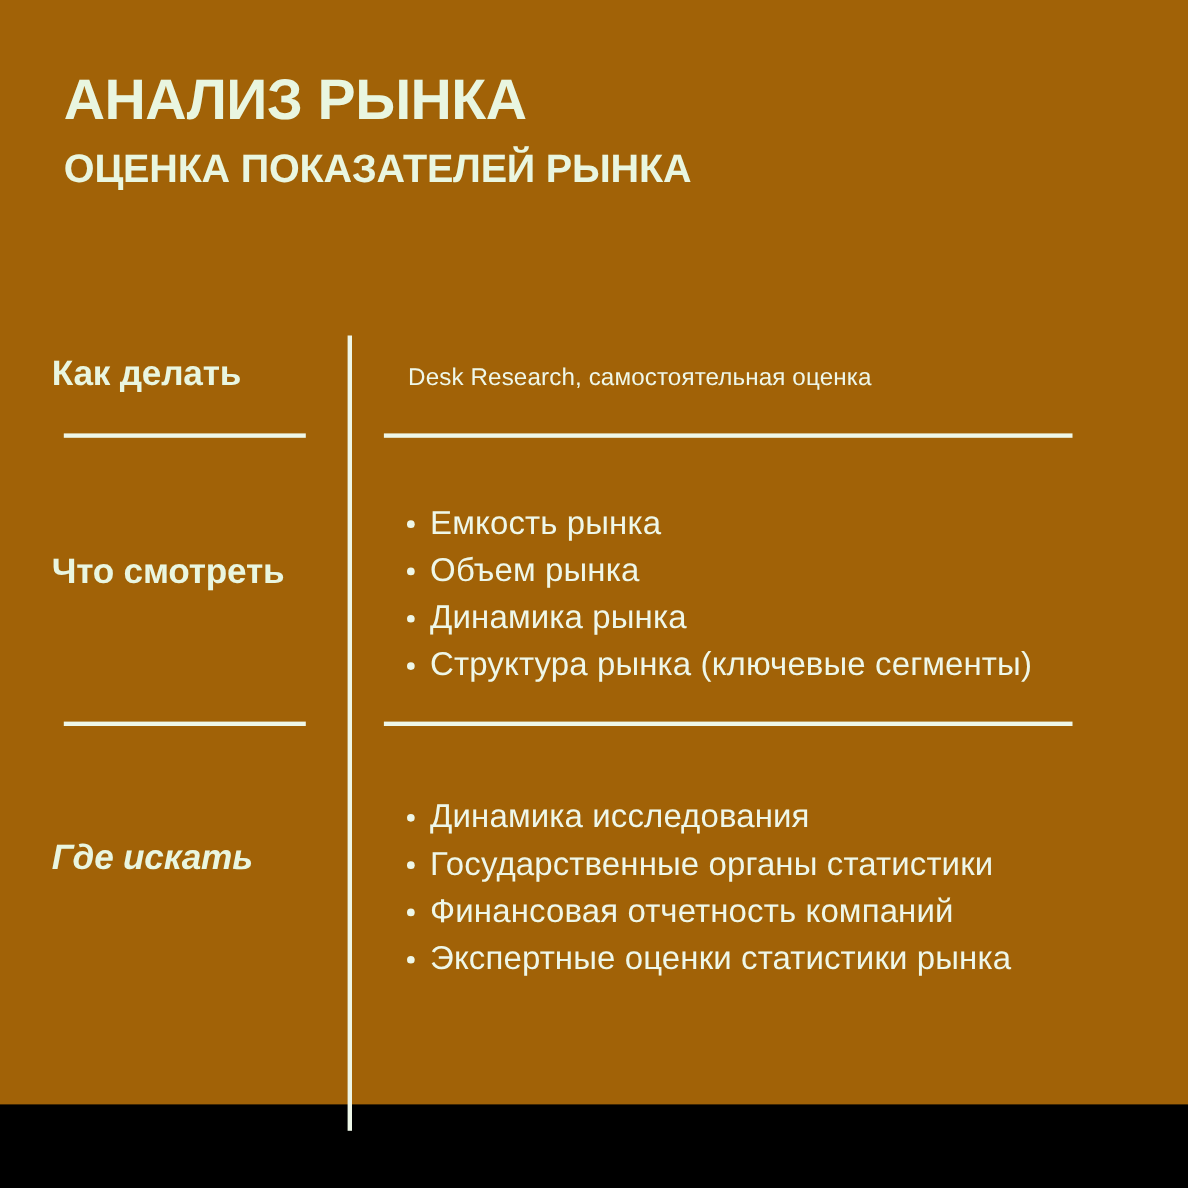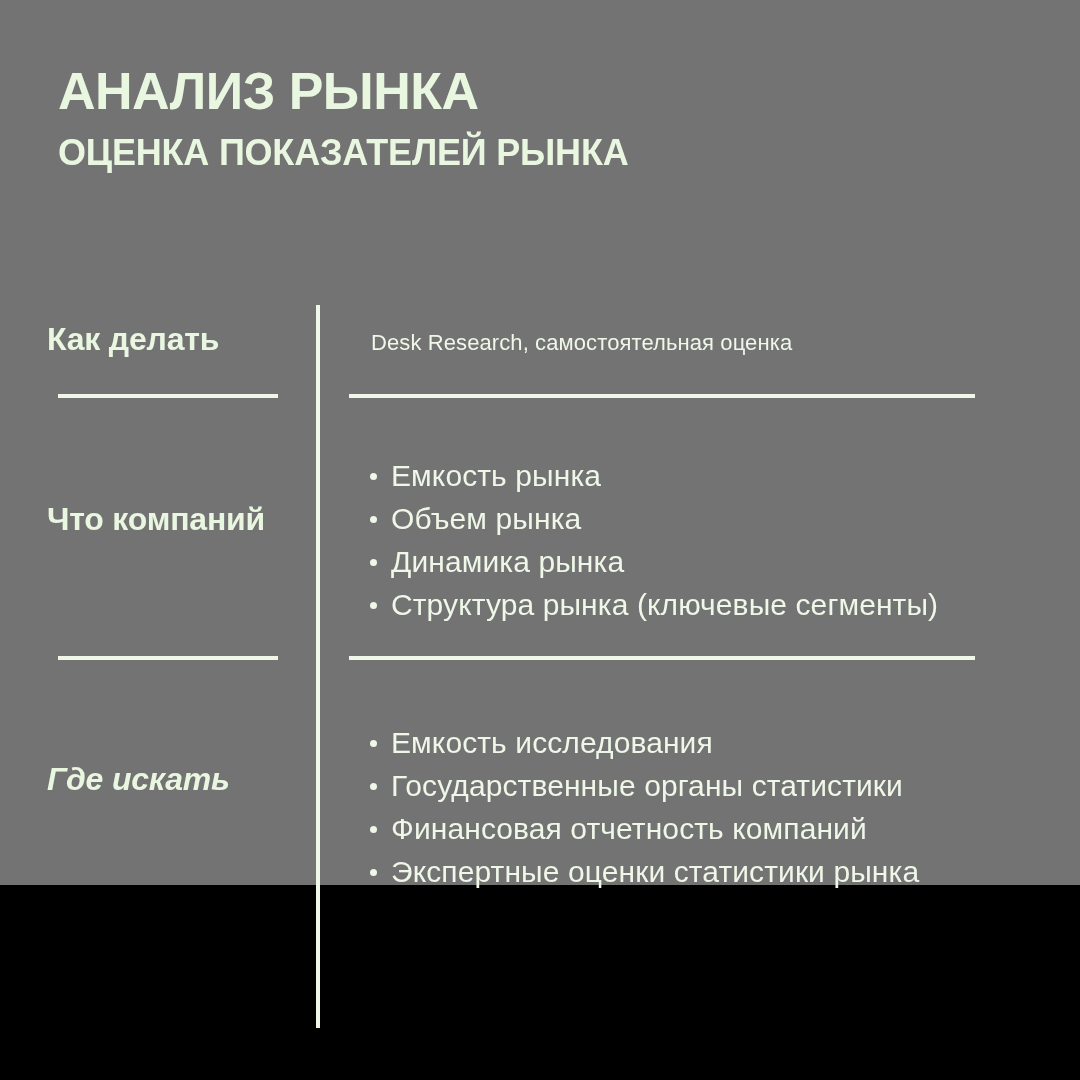--- a/index.html
+++ b/index.html
@@ -12,22 +12,22 @@
     width: 1080px;
     height: 1080px;
     overflow: hidden;
     font-family: "Liberation Sans", "DejaVu Sans", sans-serif;
     -webkit-font-smoothing: antialiased;
   }
 
   .slide {
     position: relative;
     width: 1080px;
-    height: 885px;
-    background: #737373;
+    height: 1004px;
+    background: #a16207;
     box-sizing: border-box;
   }
 
   
   .title-block {
     position: absolute;
     left: 58px;
     top: 62px;
     width: 980px;
   }
@@ -152,21 +152,21 @@
 
   <div class="vertical-rule"></div>
 
   <div class="table">
 
     <div class="row-label r1">Как делать</div>
     <div class="value-text">Desk Research, самостоятельная оценка</div>
     <div class="rule left-1"></div>
     <div class="rule right-1"></div>
 
-    <div class="row-label r2">Что компаний</div>
+    <div class="row-label r2">Что смотреть</div>
     <ul class="bullets list-1">
       <li>
         <span class="dot"></span>
         <span>Емкость рынка</span>
       </li>
       <li>
         <span class="dot"></span>
         <span>Объем рынка</span>
       </li>
       <li>
@@ -178,21 +178,21 @@
         <span>Структура рынка (ключевые сегменты)</span>
       </li>
     </ul>
     <div class="rule left-2"></div>
     <div class="rule right-2"></div>
 
     <div class="row-label r3">Где искать</div>
     <ul class="bullets list-2">
       <li>
         <span class="dot"></span>
-        <span>Емкость исследования</span>
+        <span>Динамика исследования</span>
       </li>
       <li>
         <span class="dot"></span>
         <span>Государственные органы статистики</span>
       </li>
       <li>
         <span class="dot"></span>
         <span>Финансовая отчетность компаний</span>
       </li>
       <li>

